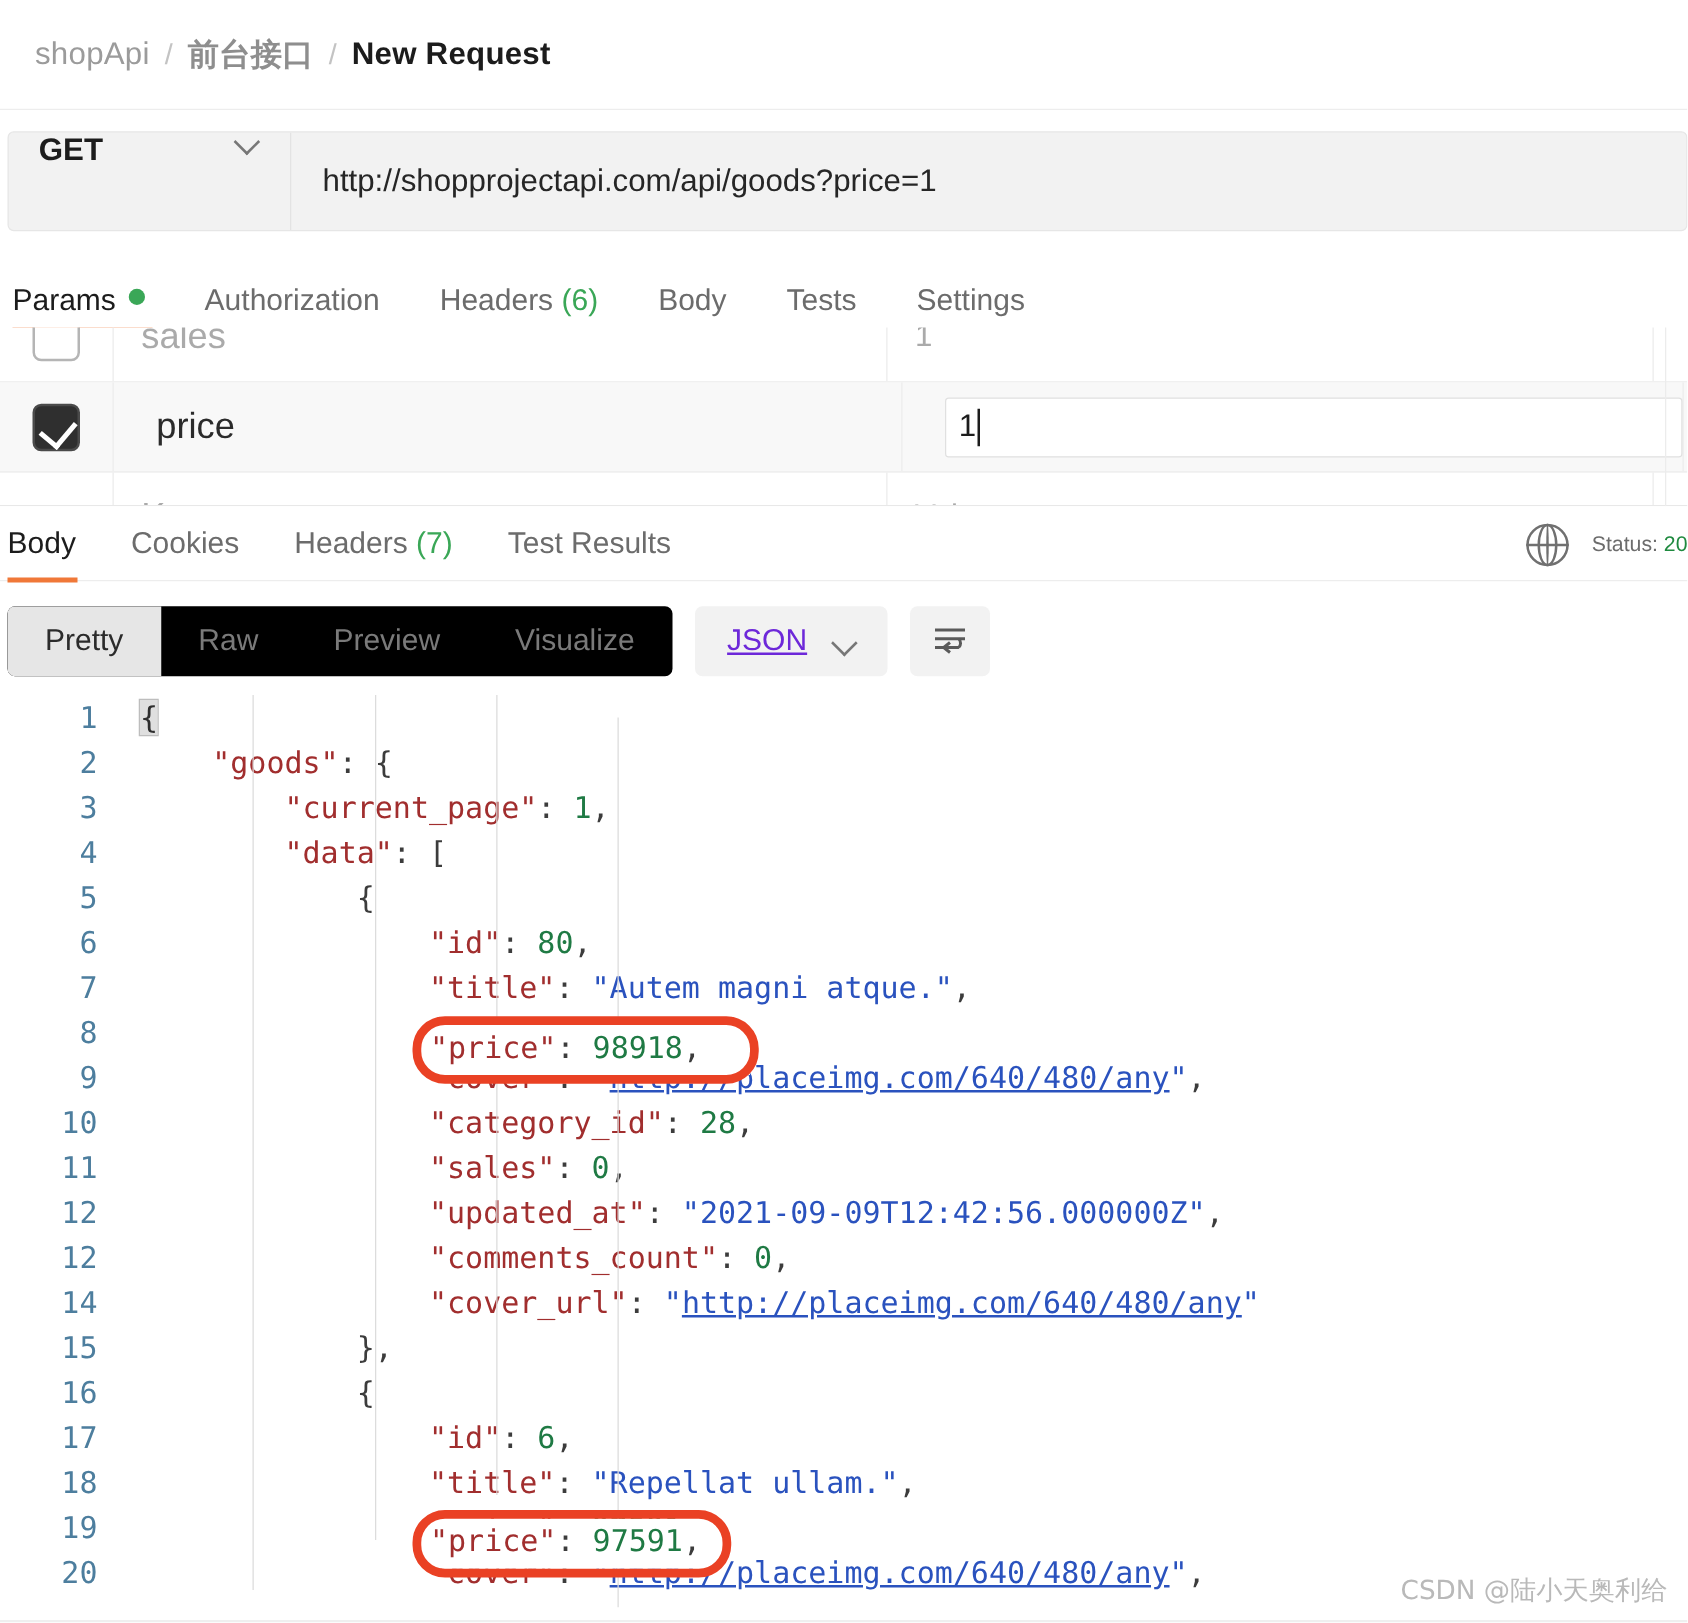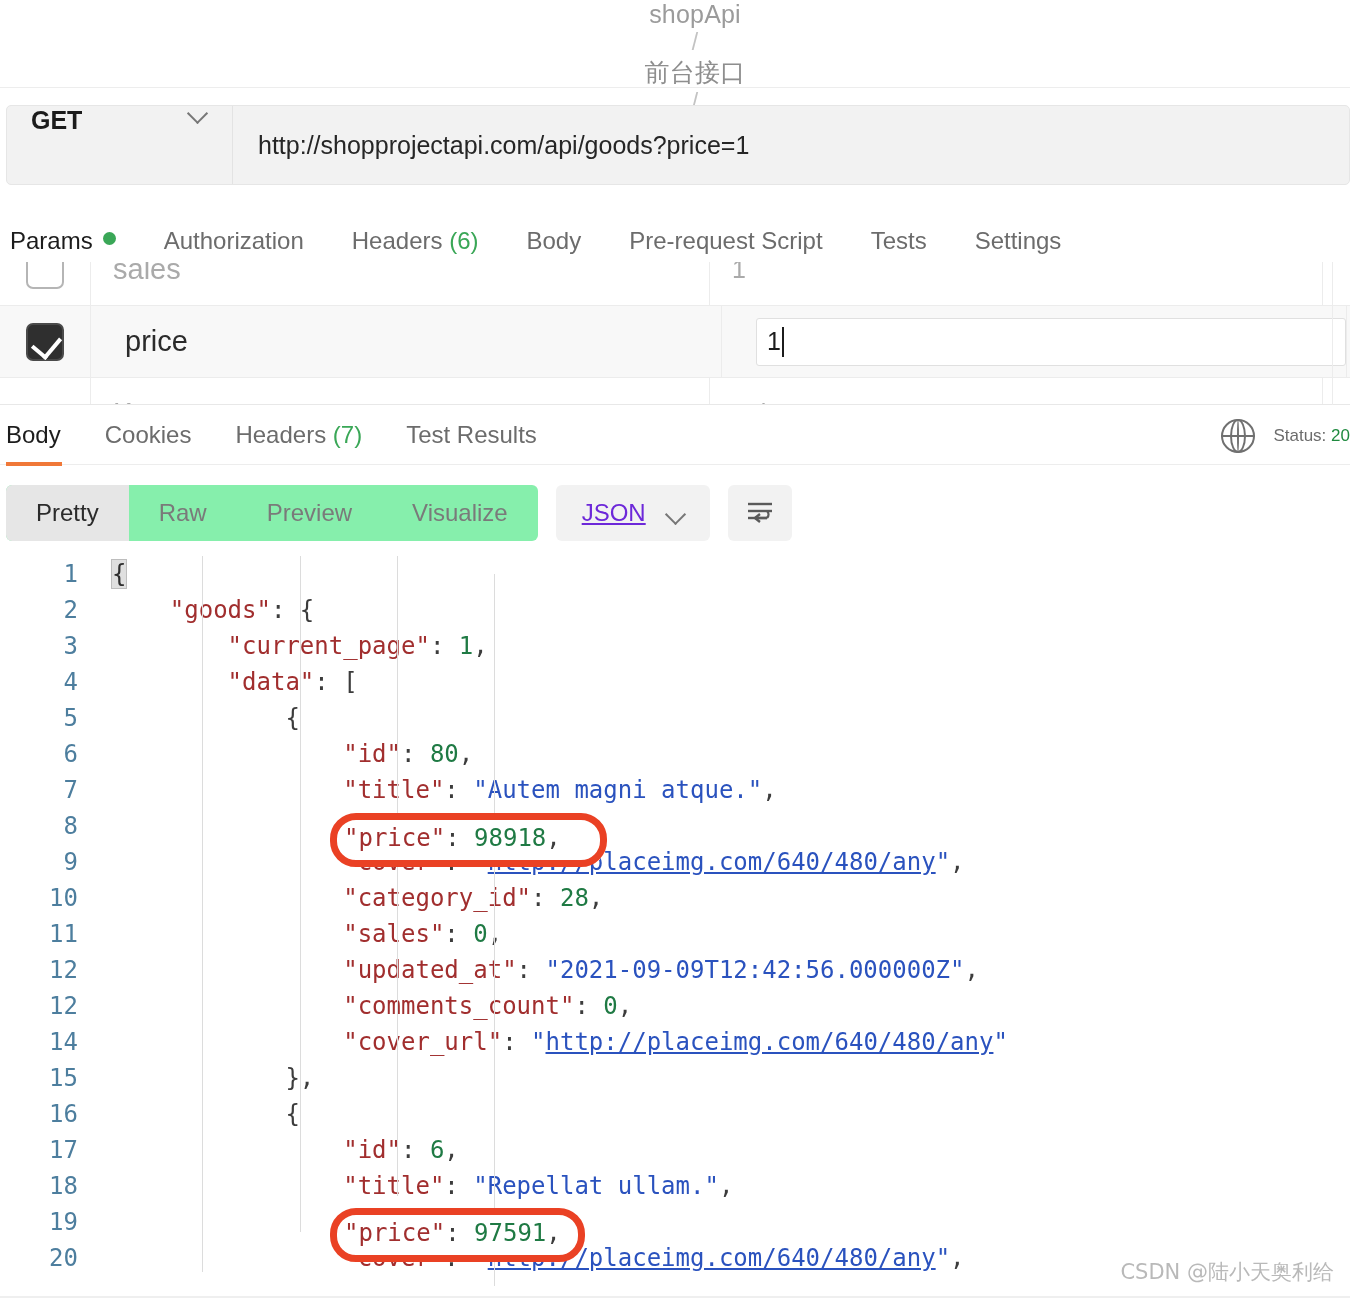--- a/index.html
+++ b/index.html
@@ -12,31 +12,30 @@
     color: #2e2e2e;
     overflow: hidden;
     position: relative;
   }
 
   
   #breadcrumb-bar {
     height: 88px;
     display: flex;
     align-items: center;
-    padding-left: 40px;
+    padding-left: 28px;
     border-bottom: 1px solid #ededed;
     background: #fff;
-    flex-direction: column;
   }
   .crumb {
     font-size: 25px;
     color: #9b9b9b;
     letter-spacing: .2px;
   }
-  .crumb.cn { color: #8e8e8e; font-family: "DejaVu Sans", sans-serif; }
+  .crumb.cn { color: #8e8e8e; font-family: "DejaVu Sans", sans-serif; font-weight: bold; }
   .crumb.current { color: #1c1c1c; font-weight: bold; }
   .crumb-sep { font-size: 23px; color: #c3c3c3; margin: 0 12px; }
 
   
   #url-bar {
     position: absolute;
     top: 105px; left: 6px;
     width: 1344px; height: 80px;
     display: flex;
     background: #f2f2f2;
@@ -281,21 +280,21 @@
   
   #body-toolbar {
     position: absolute;
     top: 485px; left: 6px;
     display: flex;
     align-items: center;
     gap: 18px;
   }
   #view-seg {
     display: flex;
-    background: #86efac;
+    background: #000000;
     border-radius: 6px;
     overflow: hidden;
     height: 56px;
   }
   .seg {
     display: flex;
     align-items: center;
     padding: 0 30px;
     font-size: 24px;
     color: #7a7a7a;
@@ -448,21 +447,20 @@
     <span class="chev"></span>
   </div>
   <div id="url-input">http://shopprojectapi.com/api/goods?price=1</div>
 </div>
 
 <div id="req-tabs">
   <div class="rtab active"><span>Params</span><span class="dot"></span></div>
   <div class="rtab">Authorization</div>
   <div class="rtab"><span>Headers</span> <span class="cnt">(6)</span></div>
   <div class="rtab">Body</div>
-  <div class="rtab">Pre-request Script</div>
   <div class="rtab">Tests</div>
   <div class="rtab">Settings</div>
   <div id="params-underline"></div>
 </div>
 
 <div id="params-table">
   <div class="prow" id="row-sales">
     <div class="cb-cell">
         <span class="cb off"></span>
       </div>

